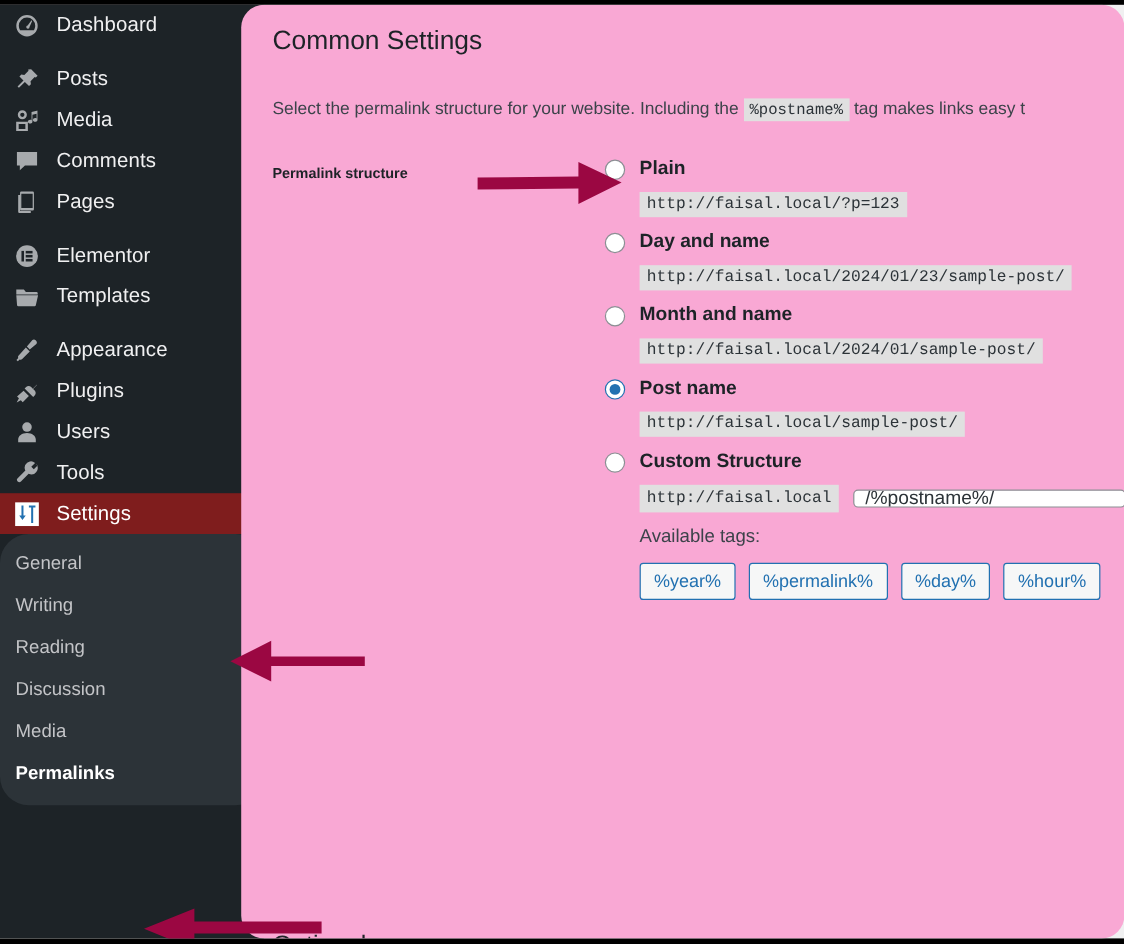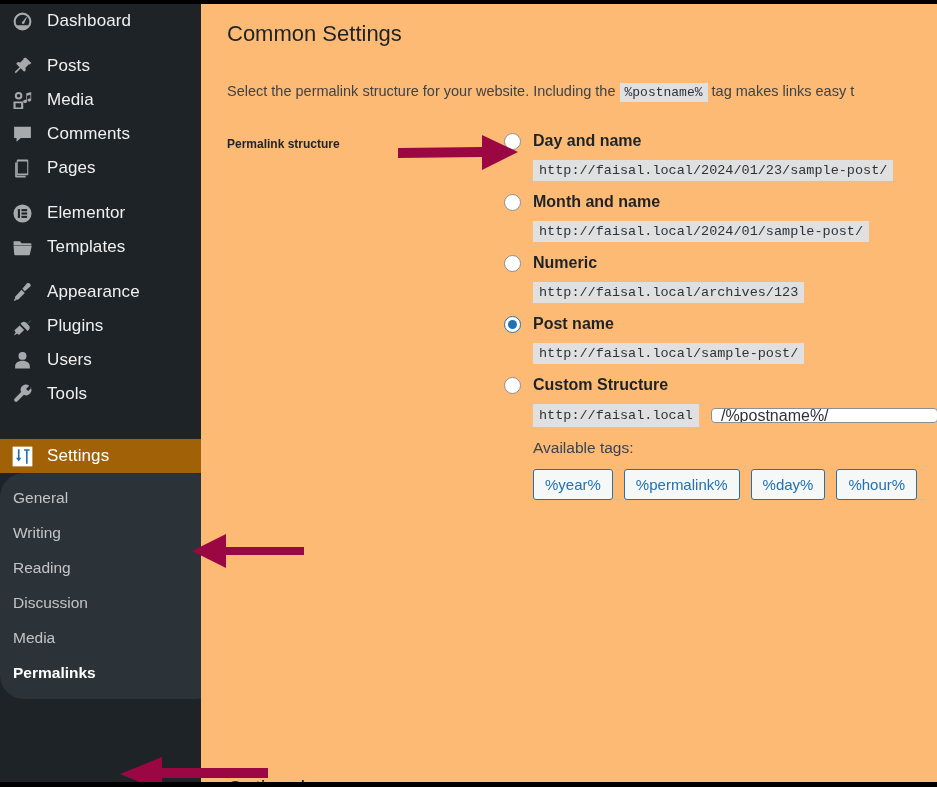--- a/index.html
+++ b/index.html
@@ -56,23 +56,22 @@
     width: 22px;
     height: 22px;
     display: inline-flex;
     align-items: center;
     justify-content: center;
     flex: 0 0 22px;
   }
   .menu-item .micon svg { display: block; }
 
   .menu-item.current {
-    background: #a16207;
+    background: #7f1d1d;
     color: #fff;
-    margin-top: 28px;
   }
   .menu-item.current .mlabel { color: #fff; }
 
   
   #submenu {
     background: #2c3338;
     padding: 7px 0 9px 0;
     border-radius: 24px;
   }
   .submenu-item {
@@ -89,22 +88,23 @@
     font-weight: bold;
   }
 
   
   #content {
     position: absolute;
     left: 201px;
     top: 0;
     right: 0;
     bottom: 0;
-    background: #fdba74;
+    background: #f9a8d4;
     overflow: hidden;
+    border-radius: 19px;
   }
 
   #page-title {
     position: absolute;
     left: 26px;
     top: 17px;
     font-size: 22px;
     color: #1d2327;
     font-weight: normal;
     margin: 0;
@@ -404,40 +404,40 @@
       <code class="inline-tag">%postname%</code>
       <span>tag makes links easy t</span>
     </p>
 
     <div id="form-area">
       <div id="field-label">Permalink structure</div>
       <div id="options">
           <div class="opt">
             <div class="opt-head">
               <span class="radio"></span>
+              <span class="opt-label">Plain</span>
+            </div>
+            <div><span class="opt-url">http://faisal.local/?p=123</span></div>
+          </div>
+          <div class="opt">
+            <div class="opt-head">
+              <span class="radio"></span>
               <span class="opt-label">Day and name</span>
             </div>
             <div><span class="opt-url">http://faisal.local/2024/01/23/sample-post/</span></div>
           </div>
           <div class="opt">
             <div class="opt-head">
               <span class="radio"></span>
               <span class="opt-label">Month and name</span>
             </div>
             <div><span class="opt-url">http://faisal.local/2024/01/sample-post/</span></div>
           </div>
           <div class="opt">
             <div class="opt-head">
-              <span class="radio"></span>
-              <span class="opt-label">Numeric</span>
-            </div>
-            <div><span class="opt-url">http://faisal.local/archives/123</span></div>
-          </div>
-          <div class="opt">
-            <div class="opt-head">
               <span class="radio checked"></span>
               <span class="opt-label">Post name</span>
             </div>
             <div><span class="opt-url">http://faisal.local/sample-post/</span></div>
           </div>
           <div class="opt">
             <div class="opt-head">
               <span class="radio"></span>
               <span class="opt-label">Custom Structure</span>
             </div>

